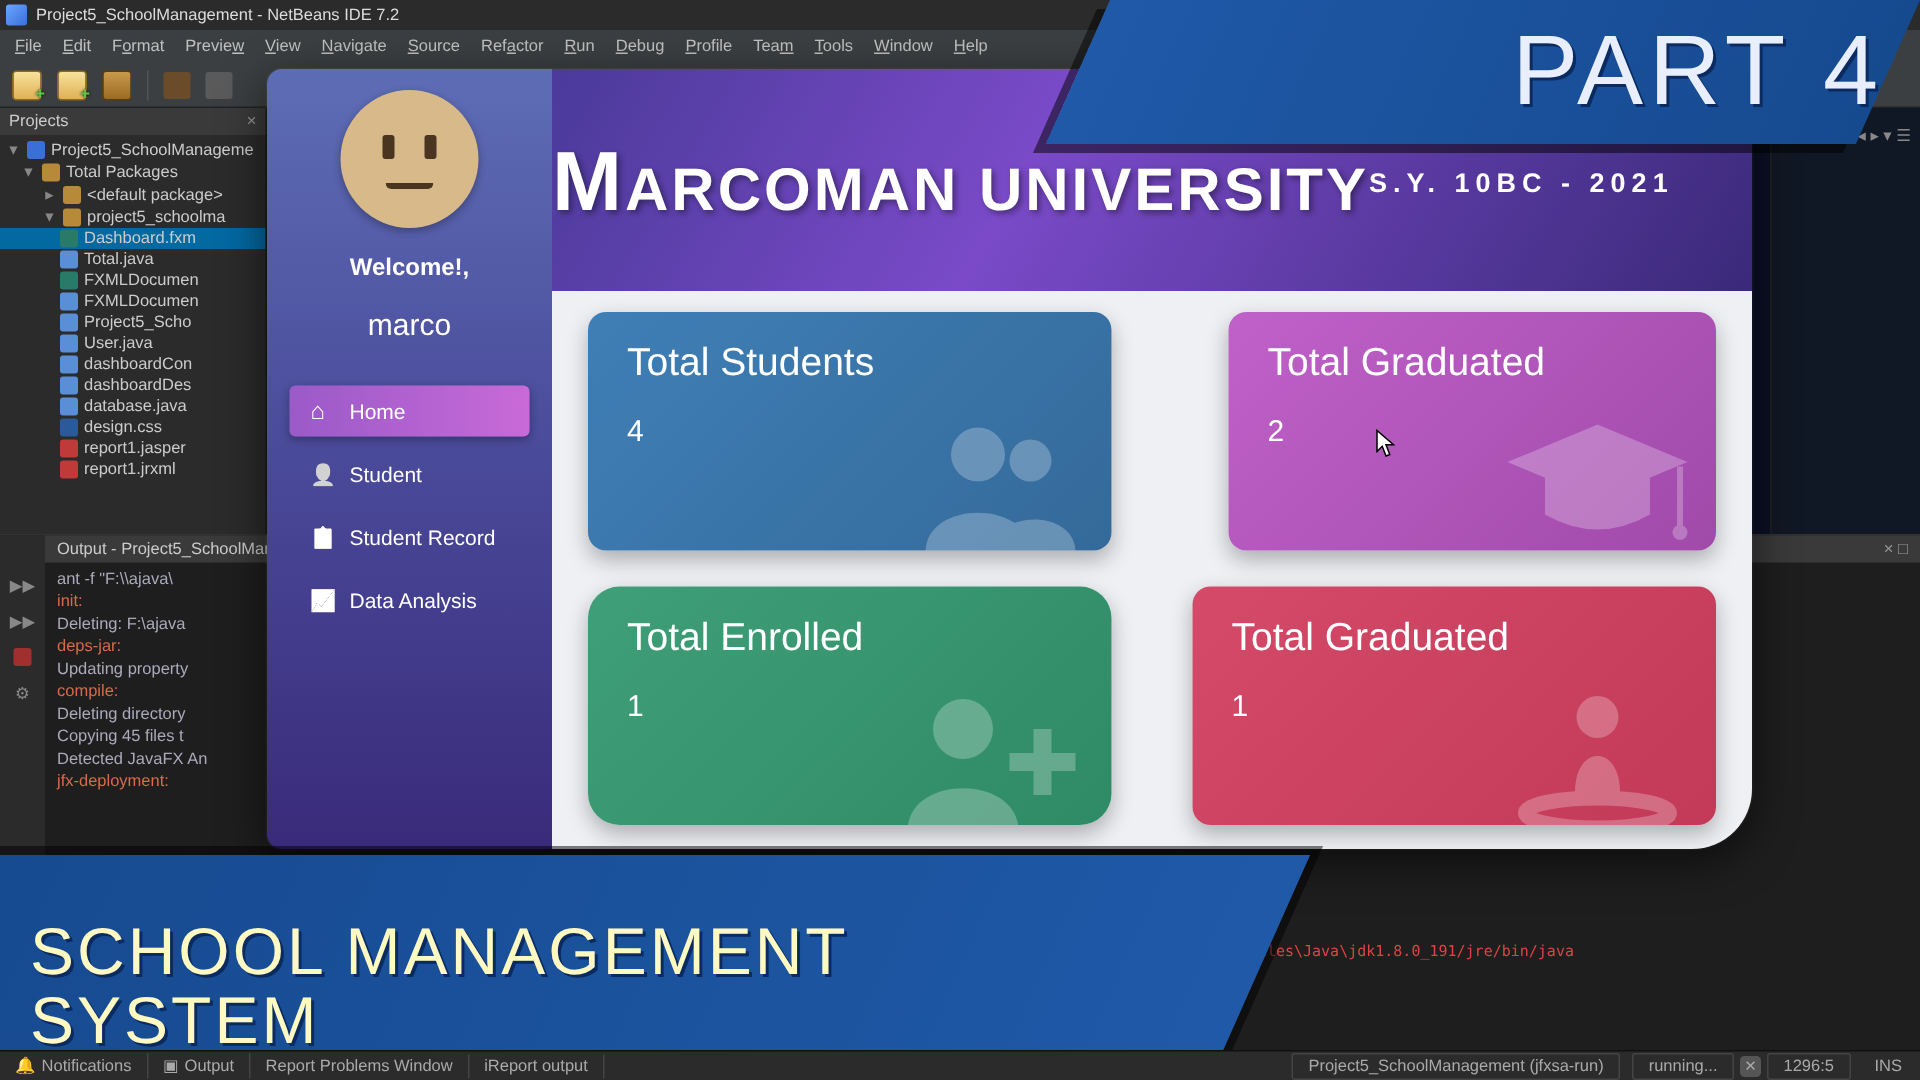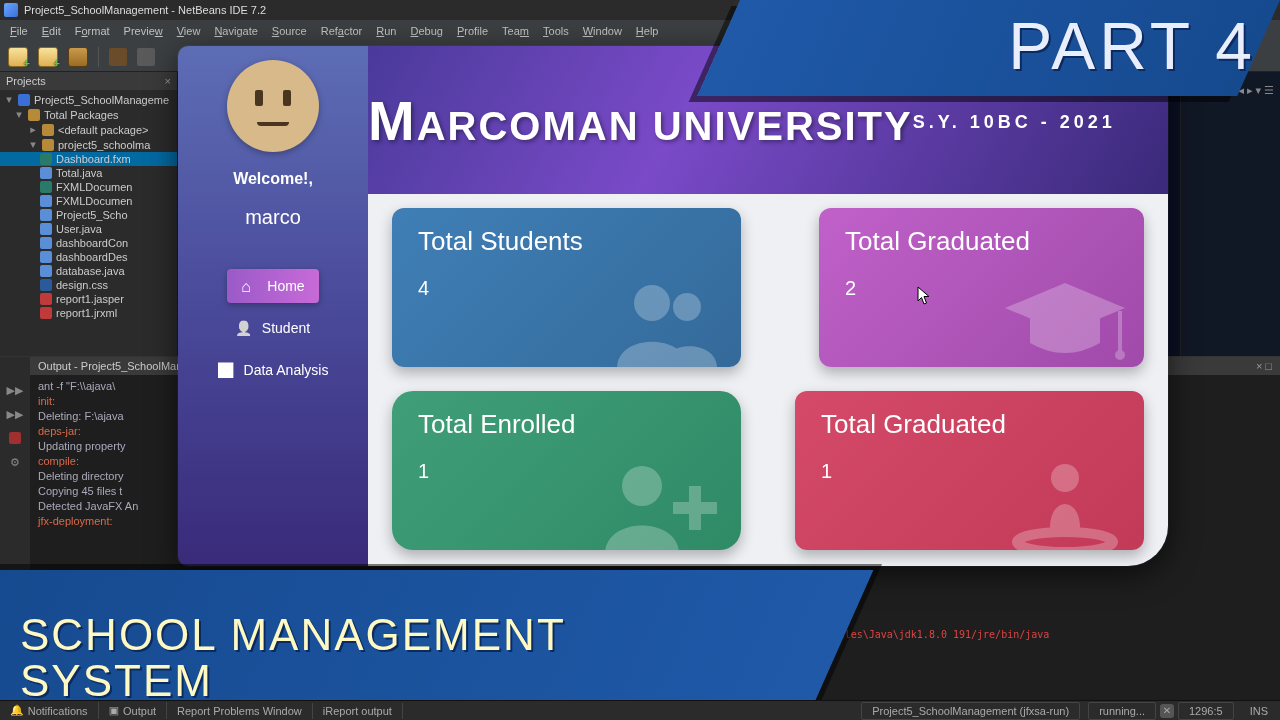--- a/index.html
+++ b/index.html
@@ -58,21 +58,21 @@
 
 .app { position:absolute; left:178px; top:46px; width:990px; height:520px; border-radius:10px 10px 40px 10px; overflow:hidden; box-shadow:0 8px 30px rgba(0,0,0,.6),0 0 0 1px rgba(255,255,255,.05); }
 .app-sidebar { position:absolute; left:0; top:0; bottom:0; width:190px; background:linear-gradient(180deg,#5d6db5 0%,#4a4a9a 50%,#3a2a7a 100%); display:flex; flex-direction:column; align-items:center; padding-top:14px; }
 .avatar { width:92px; height:92px; border-radius:50%; background:#d8b98a; display:flex; align-items:center; justify-content:center; position:relative; box-shadow:0 2px 6px rgba(0,0,0,.3); }
 .avatar .face { position:relative; width:60px; height:60px; }
 .avatar .eye { position:absolute; width:8px; height:16px; background:#4a3520; border-radius:2px; top:14px; }
 .avatar .eye.l { left:12px; } .avatar .eye.r { right:12px; }
 .avatar .mouth { position:absolute; bottom:10px; left:14px; width:32px; height:8px; border-bottom:4px solid #4a3520; border-radius:0 0 4px 4px; }
 .welcome { color:#fff; font-size:16px; margin-top:18px; text-align:center;font-weight:bold; }
 .username { color:#fff; font-size:20px; margin-top:18px; text-align:center; }
-.nav { width:160px; margin-top:40px; display:flex; flex-direction:column; gap:8px;align-items:center; }
+.nav { width:160px; margin-top:28px; display:flex; flex-direction:column; gap:8px; }
 .nav-item { display:flex; align-items:center; gap:10px; color:#fff; font-size:14px; padding:9px 14px; border-radius:4px; cursor:pointer; }
 .nav-item.active { background:linear-gradient(90deg,#9a5ac8,#c86ad8); box-shadow:0 2px 6px rgba(0,0,0,.3); }
 .nav-item .ni { width:16px; height:16px; }
 .ni-home::before { content:"⌂"; font-size:16px; }
 .ni-user::before { content:"👤"; font-size:14px; filter:grayscale(1) brightness(2); }
 .ni-rec::before { content:"📋"; font-size:14px; filter:grayscale(1) brightness(2); }
 .ni-chart::before { content:"📈"; font-size:14px; filter:grayscale(1) brightness(2); }
 
 .app-main { position:absolute; left:190px; right:0; top:0; bottom:0; background:#eef0f4; }
 .app-header { height:148px; background:linear-gradient(120deg,#4a3a9a 0%,#7a4ac8 40%,#3a2a7a 100%); display:flex; flex-direction:row; align-items:center; justify-content:flex-start; color:#fff; }
@@ -274,20 +274,24 @@
     <div class="nav">
       <div class="nav-item active">
           <span class="ni ni-home"></span>
           <span>Home</span>
         </div>
       <div class="nav-item">
           <span class="ni ni-user"></span>
           <span>Student</span>
         </div>
       <div class="nav-item">
+          <span class="ni ni-rec"></span>
+          <span>Student Record</span>
+        </div>
+      <div class="nav-item">
           <span class="ni ni-chart"></span>
           <span>Data Analysis</span>
         </div>
     </div>
   </div>
   <div class="app-main">
     <div class="app-header">
       <div class="uni"><span class="big">M</span>ARCOMAN UNIVERSITY</div>
       <div class="sy">S.Y. 10BC - 2021</div>
     </div>

